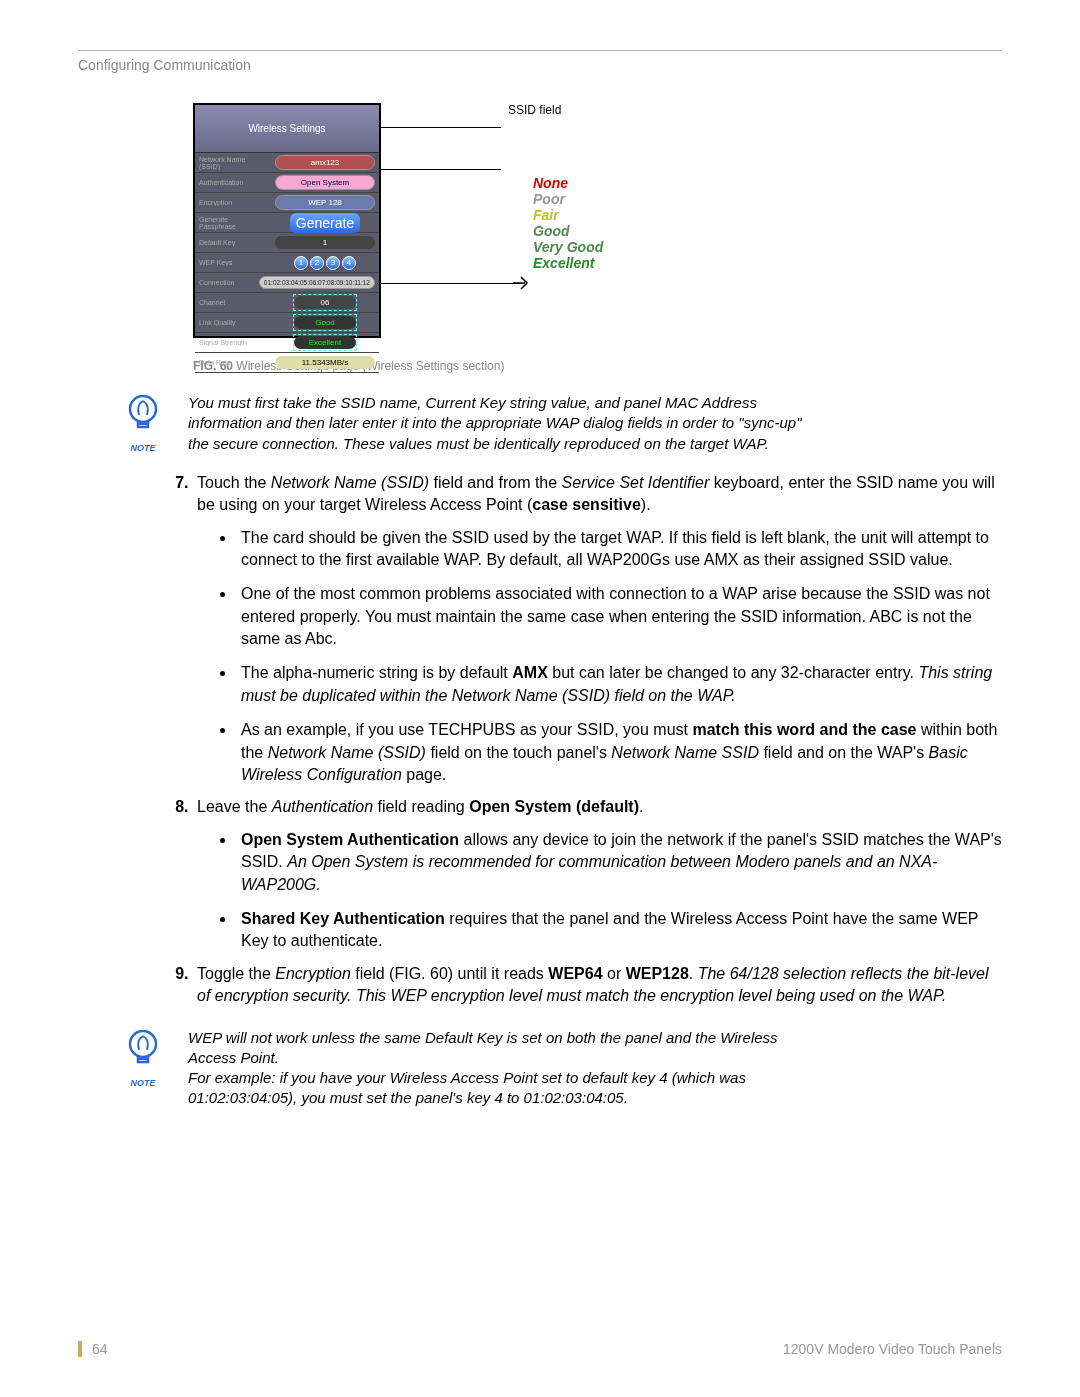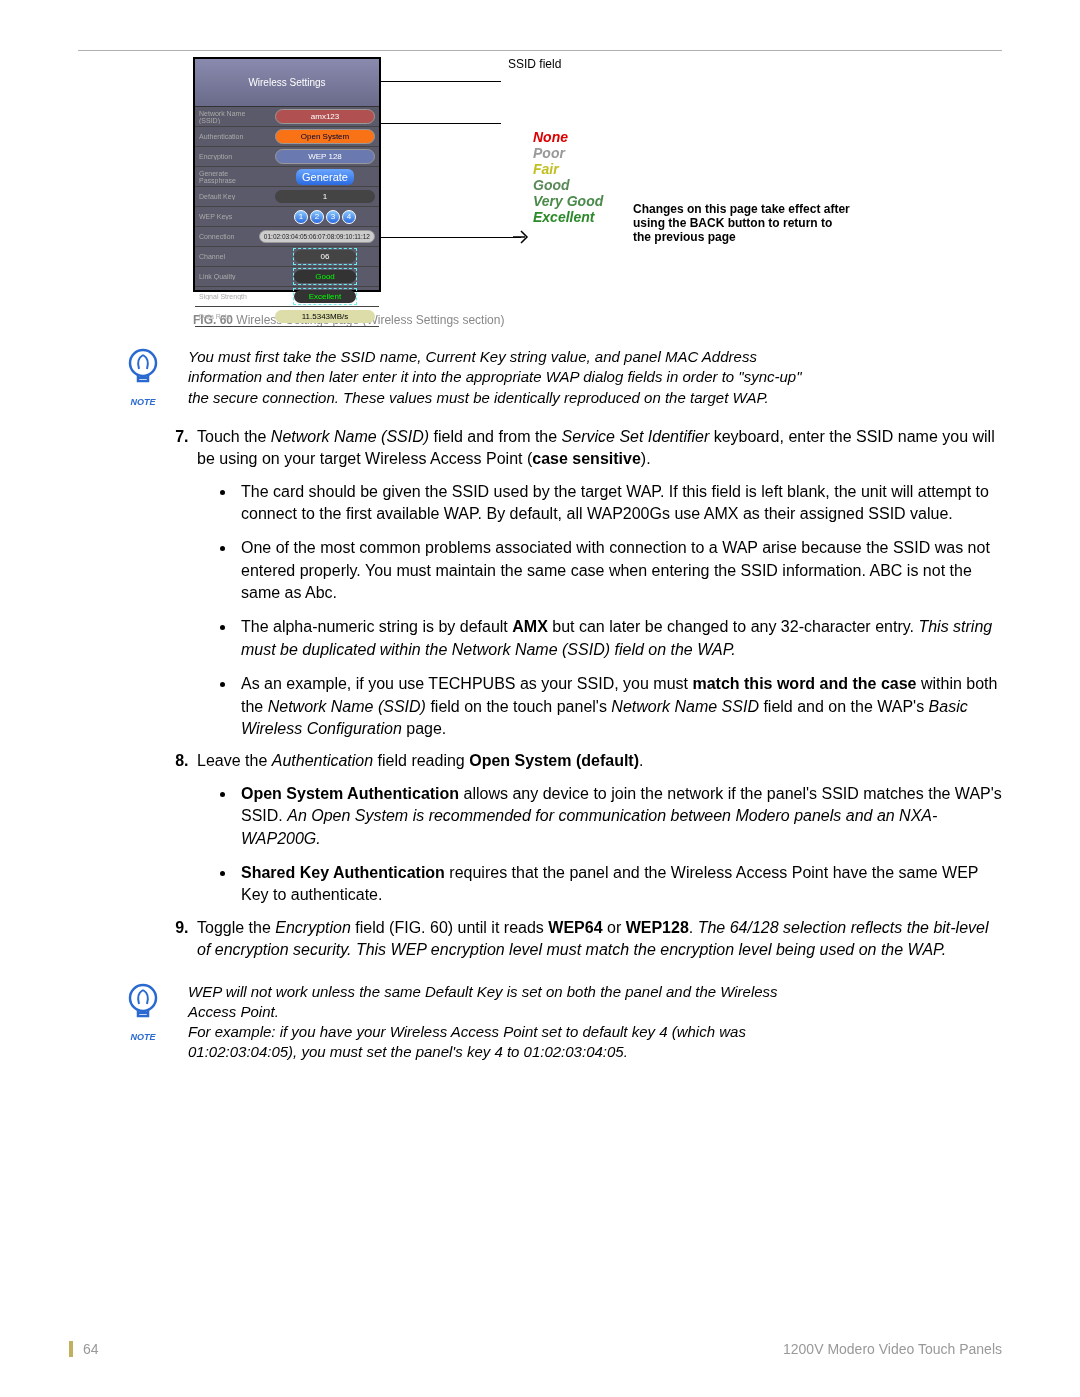--- a/index.html
+++ b/index.html
@@ -67,23 +67,23 @@
   }
   .wp-value {
     flex: 1;
     text-align: center;
     font-size: 8px;
     border-radius: 8px;
     padding: 2px 4px;
     border: 1px solid #999;
   }
   .redbox { background: #b05050; color: #fff; }
-  .bluebox { background: #f97316; color: #003; }
+  .bluebox { background: #f9a8d4; color: #003; }
   .bluebox2 { background: #6a7ab0; color: #fff; }
-  .btn3d { background: linear-gradient(#6aa6ff,#2a6adf); color:#fff; border-radius:6px; padding:2px 6px; display:inline-block; font-size:11px;}
+  .btn3d { background: linear-gradient(#6aa6ff,#2a6adf); color:#fff; border-radius:6px; padding:2px 6px; display:inline-block; font-size:14px;}
   .greenval { color:#0f0; font-size:8px;}
   .quality-list {
     position: absolute;
     left: 340px;
     top: 72px;
     font-size: 14px;
     font-weight: bold;
     font-style: italic;
   }
   .q-none { color:#d00; }
@@ -152,21 +152,21 @@
     margin-bottom: 10px;
     padding-left: 4px;
   }
   ul.bullets > li::marker { font-size:18px; }
   .i { font-style: italic; }
   .b { font-weight: bold; }
   .bi { font-weight: normal; font-style: italic; }
   .footer {
     position: absolute;
     bottom: 40px;
-    left: 69px;
+    left: 78px;
     right: 78px;
     display: flex;
     justify-content: space-between;
     align-items: flex-end;
   }
   .footer .pagenum {
     color: #999;
     font-size: 14px;
     border-left: 4px solid #c0b060;
     padding-left: 10px;
@@ -178,20 +178,21 @@
   }
   .keyrow { display:flex; gap:2px; justify-content:center; }
   .keybtn { width:14px;height:14px;border-radius:50%;background:linear-gradient(#8ac8ff,#2a6adf);color:#fff;display:flex;align-items:center;justify-content:center;font-size:8px;border:1px solid #fff;}
   .dashed-highlight { border:1px dashed #6af0f0; margin:18px; padding:1px 0; }
 </style>
 </head>
 <body>
 
 <div class="page">
   <div class="hr-top"></div>
+  <div class="header-text">Configuring Communication</div>
 
   <div class="figure-area">
     <div class="wireless-panel">
       <div class="wp-title">Wireless Settings</div>
       <div class="wp-row">
           <div class="wp-label">Network Name (SSID)</div>
           <div class="wp-value redbox">amx123</div>
         </div>
       <div class="wp-row">
           <div class="wp-label">Authentication</div>
@@ -258,21 +259,20 @@
       <div class="q-good">Good</div>
       <div class="q-vgood">Very Good</div>
       <div class="q-excellent">Excellent</div>
     </div>
 
     <div class="line" style="left:188px;top:180px;width:140px;height:1px"></div>
     <svg style="position:absolute;left:320px;top:172px" width="16" height="16">
         <path d="M0 8 L12 8 M8 2 L14 8 L8 14" fill="none" stroke="#000" stroke-width="1.5"></path>
       </svg>
 
-    <div class="callout change">Changes on this page take effect after using the BACK button to return to the previous page</div>
   </div>
 
   <div class="fig-caption">
     <span class="bold">FIG. 60</span><span>  Wireless Settings page (Wireless Settings section)</span>
   </div>
 
   <div class="note-block">
     <div class="note-icon">
       <svg viewBox="0 0 36 46">
           <circle cx="18" cy="16" r="13" fill="none" stroke="#2a6ad0" stroke-width="2.5"></circle>

